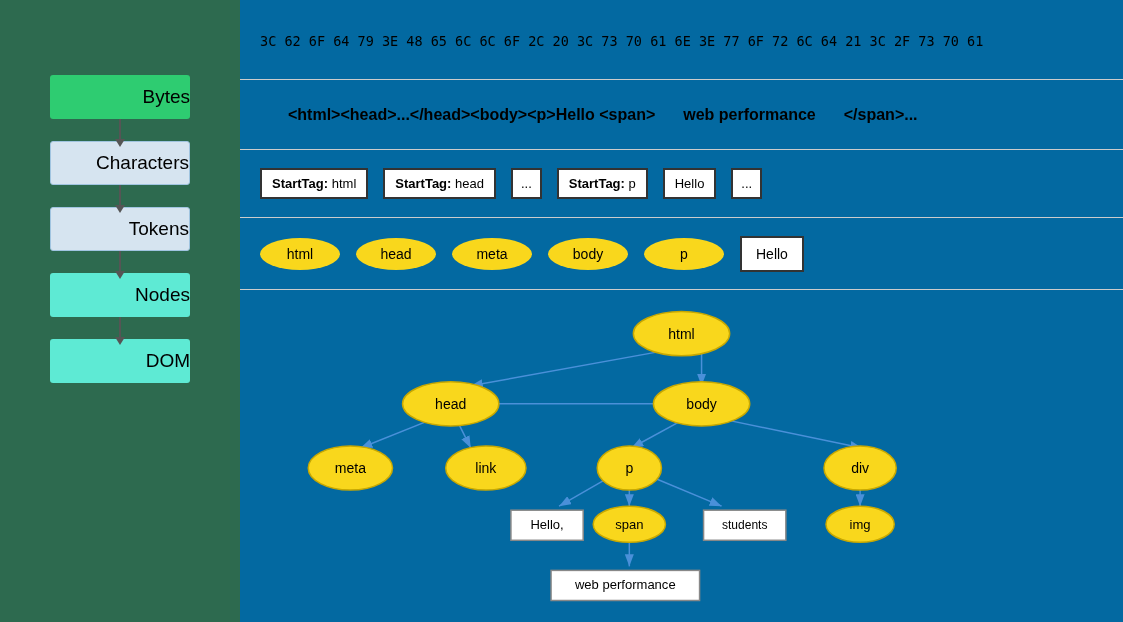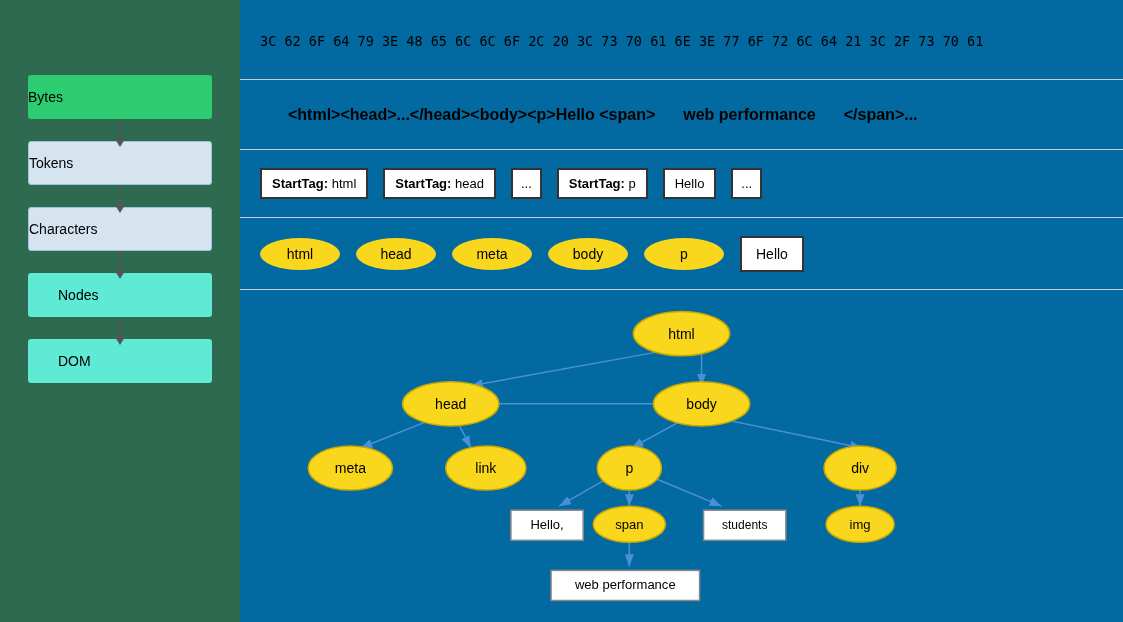--- a/index.html
+++ b/index.html
@@ -30,26 +30,26 @@
       position: relative;
     }
 
     .pipeline-item {
       display: flex;
       flex-direction: column;
       align-items: center;
     }
 
     .pipeline-box {
-      width: 184px;
+      width: 140px;
       height: 44px;
       display: flex;
       align-items: center;
-      justify-content: flex-start;
-      font-size: 14px;
+      justify-content: flex-end;
+      font-size: 19px;
       font-weight: 400;
       border-radius: 3px;
     }
 
     .box-green {
       background: #2ecc71;
       color: #000;
     }
 
     .box-blue {
@@ -200,28 +200,28 @@
     <div class="pipeline-item">
       <div class="pipeline-spacer-bytes"></div>
       <div class="pipeline-box box-green">
         <span>Bytes</span>
       </div>
       <div class="arrow-down"></div>
     </div>
 
     <div class="pipeline-item">
       <div class="pipeline-box box-blue">
+        <span>Characters</span>
+      </div>
+      <div class="arrow-down"></div>
+    </div>
+
+    <div class="pipeline-item">
+      <div class="pipeline-box box-blue">
         <span>Tokens</span>
-      </div>
-      <div class="arrow-down"></div>
-    </div>
-
-    <div class="pipeline-item">
-      <div class="pipeline-box box-blue">
-        <span>Characters</span>
       </div>
       <div class="arrow-down"></div>
     </div>
 
     <div class="pipeline-item">
       <div class="pipeline-box box-yellow">
         <span>Nodes</span>
       </div>
       <div class="arrow-down"></div>
     </div>

